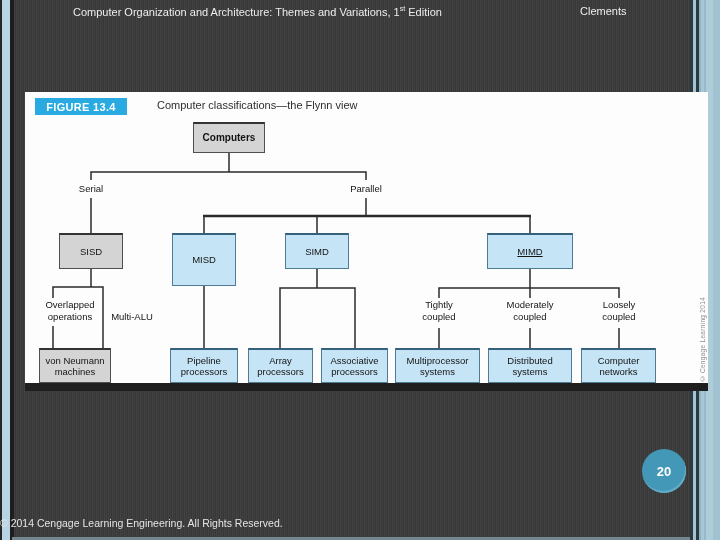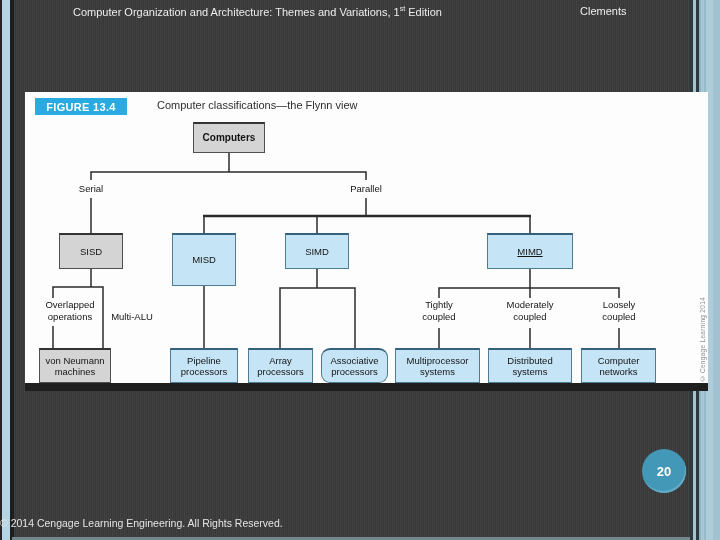--- a/index.html
+++ b/index.html
@@ -113,21 +113,21 @@
 
   <div class="branch-label" style="left:16px;top:207px;width:58px;">Overlapped operations</div>
   <div class="branch-label" style="left:81px;top:219px;width:52px;">Multi-ALU</div>
   <div class="branch-label" style="left:389px;top:207px;width:50px;">Tightly coupled</div>
   <div class="branch-label" style="left:474px;top:207px;width:62px;">Moderately coupled</div>
   <div class="branch-label" style="left:569px;top:207px;width:50px;">Loosely coupled</div>
 
   <div class="node-box gray" style="left:14px;top:256px;width:72px;height:35px;">von Neumann machines</div>
   <div class="node-box blue" style="left:145px;top:256px;width:68px;height:35px;">Pipeline processors</div>
   <div class="node-box blue" style="left:223px;top:256px;width:65px;height:35px;">Array processors</div>
-  <div class="node-box blue" style="left:296px;top:256px;width:67px;height:35px;border-radius:9px;">Associative processors</div>
+  <div class="node-box blue" style="left:296px;top:256px;width:67px;height:35px;">Associative processors</div>
   <div class="node-box blue" style="left:370px;top:256px;width:85px;height:35px;">Multiprocessor systems</div>
   <div class="node-box blue" style="left:463px;top:256px;width:84px;height:35px;">Distributed systems</div>
   <div class="node-box blue" style="left:556px;top:256px;width:75px;height:35px;">Computer networks</div>
 
   <div class="figure-credit">© Cengage Learning 2014</div>
 </div>
 
 <div class="page-badge">20</div>
 
 <div class="footer">© 2014 Cengage Learning Engineering. All Rights Reserved.</div>

